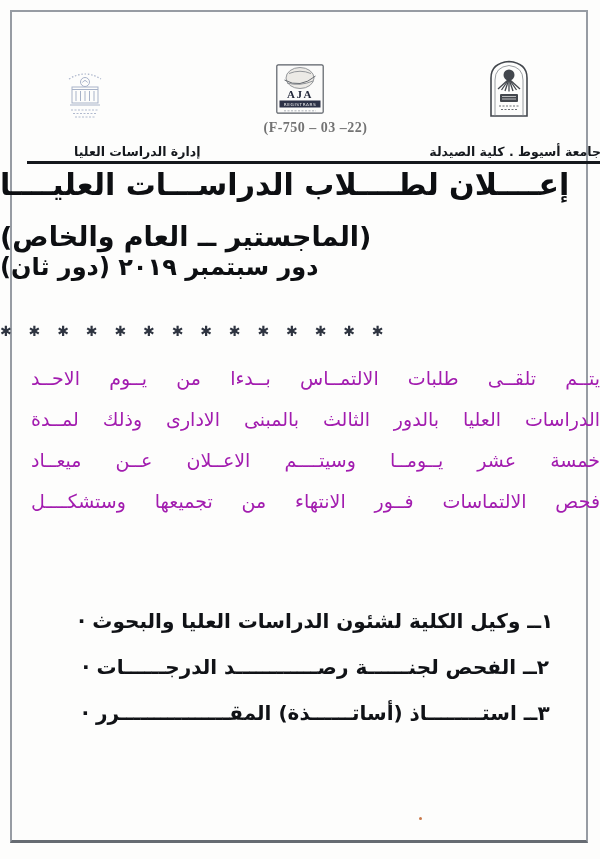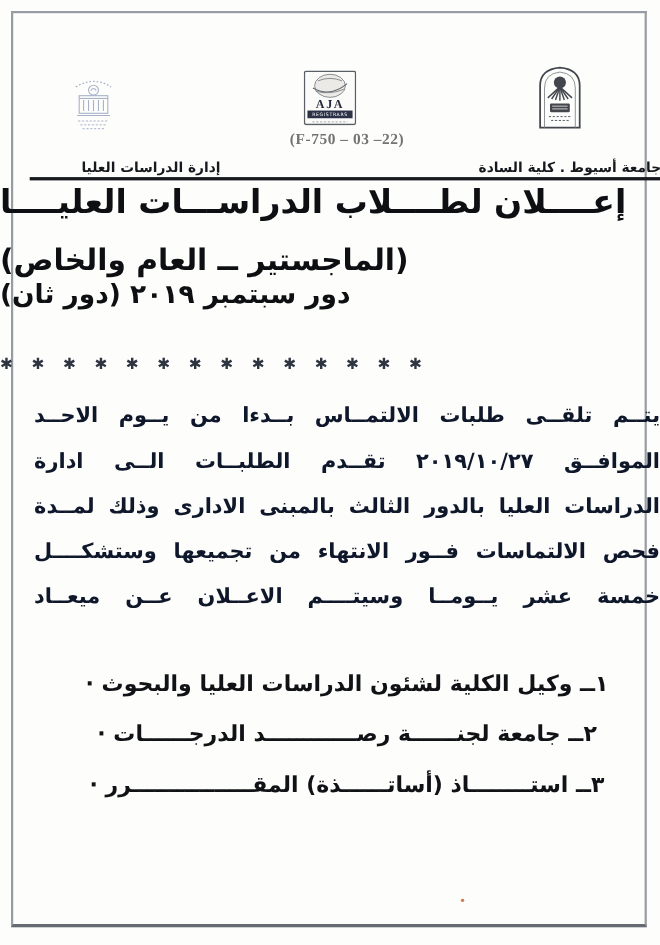--- a/index.html
+++ b/index.html
@@ -24,21 +24,21 @@
   .hdr-left{left:30px;}
   .top-rule{left:27px;right:27px;top:161px;height:3px;background:#15181d;}
   .headline{left:0;right:0;text-align:left;font-weight:bold;direction:rtl;
     white-space:nowrap;color:#0d0f12;}
   .h-title{top:167px;font-size:30px;}
   .h-sub{top:221px;font-size:27px;}
   .h-session{top:253px;font-size:24px;}
   .separator{top:323px;font-size:14px;letter-spacing:6px;color:#2e3440;font-weight:bold;}
   .para{left:31px;right:31px;top:358px;direction:rtl;}
   .para .line{
-    height:41px;line-height:41px;font-size:19px;font-weight:bold;color:#0f172a;
+    height:41px;line-height:41px;font-size:19px;font-weight:normal;color:#a21caf;
     text-align:justify;text-align-last:justify;overflow:hidden;white-space:nowrap;
   }
   .para .line.end{text-align:right;text-align-last:right;}
   .list{left:31px;right:31px;top:598px;direction:rtl;}
   .list .item{
     height:46px;line-height:46px;font-size:20px;font-weight:bold;color:#101216;
     text-align:center;white-space:nowrap;overflow:hidden;
   }
   .logo{position:absolute;}
   .logo-left{left:57px;top:66px;width:56px;height:58px;}
@@ -100,40 +100,39 @@
     </g>
     <rect x="14" y="37" width="18" height="8" rx="1" fill="#43474d"></rect>
     <line x1="16" y1="39.5" x2="30" y2="39.5" stroke="#dddddd" stroke-width="0.8"></line>
     <line x1="16" y1="42" x2="30" y2="42" stroke="#dddddd" stroke-width="0.8"></line>
     <path d="M13,49 H33" stroke="#5a5e64" stroke-width="0.9" stroke-dasharray="2,1.5" fill="none"></path>
     <path d="M15,52.5 H31" stroke="#5a5e64" stroke-width="0.9" stroke-dasharray="2,1.5" fill="none"></path>
   </svg>
 
   <div class="abs ref-code">(F-750 – 03 –22)</div>
 
-  <div class="abs hdr-label hdr-right" dir="rtl">جامعة أسيوط . كلية السادة</div>
+  <div class="abs hdr-label hdr-right" dir="rtl">جامعة أسيوط . كلية الصيدلة</div>
   <div class="abs hdr-label hdr-left" dir="rtl">إدارة الدراسات العليا</div>
 
   <div class="abs top-rule"></div>
 
   <div class="abs headline h-title">إعــــلان لطــــلاب الدراســـات العليــــا</div>
   <div class="abs headline h-sub">(الماجستير ــ العام والخاص)</div>
   <div class="abs headline h-session">دور سبتمبر ٢٠١٩ (دور ثان)</div>
 
   <div class="abs headline separator">✱ ✱ ✱ ✱ ✱ ✱ ✱ ✱ ✱ ✱ ✱ ✱ ✱ ✱</div>
 
   <div class="abs para">
     <div class="line">يتــم تلقــى طلبات الالتمــاس بــدءا من يــوم الاحــد</div>
-    <div class="line">الموافــق ٢٠١٩/١٠/٢٧ تقــدم الطلبــات الــى ادارة</div>
     <div class="line">الدراسات العليا بالدور الثالث بالمبنى الادارى وذلك لمــدة</div>
+    <div class="line">خمسة عشر يــومــا وسيتــــم الاعــلان عــن ميعــاد</div>
     <div class="line">فحص الالتماسات فــور الانتهاء من تجميعها وستشكــــل</div>
-    <div class="line">خمسة عشر يــومــا وسيتــــم الاعــلان عــن ميعــاد</div>
   </div>
 
   <div class="abs list">
     <div class="item">١ــ وكيل الكلية لشئون الدراسات العليا والبحوث ·</div>
-    <div class="item">٢ــ جامعة لجنــــــة رصــــــــــــد الدرجــــــات ·</div>
+    <div class="item">٢ــ الفحص لجنــــــة رصــــــــــــد الدرجــــــات ·</div>
     <div class="item">٣ــ استــــــــاذ (أساتــــــذة) المقــــــــــــــــرر ·</div>
   </div>
 
   <div class="speck"></div>
 
 </div>
 
 </body></html>

